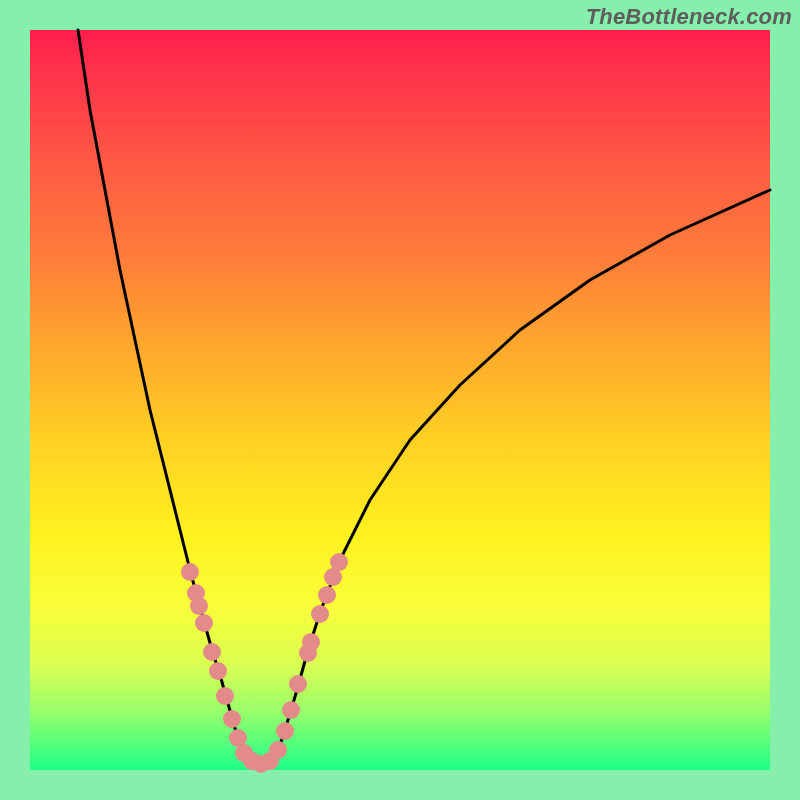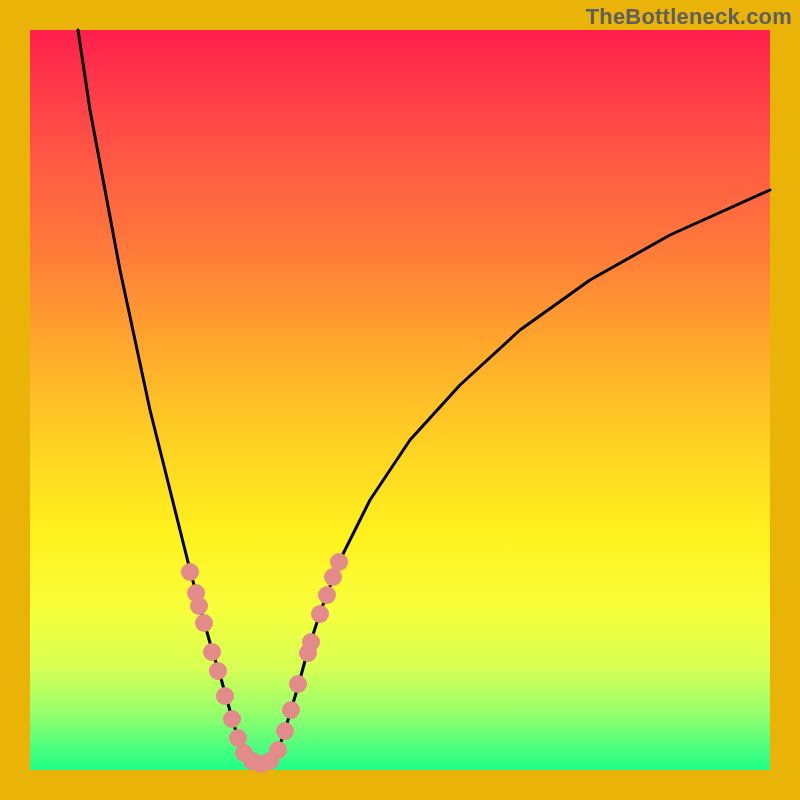--- a/index.html
+++ b/index.html
@@ -8,21 +8,22 @@
     width: 800px;
     height: 800px;
     overflow: hidden;
     background: #000;
     font-family: Arial, Helvetica, sans-serif;
   }
   .stage {
     position: relative;
     width: 800px;
     height: 800px;
-    background: #eab308;
+    background: #86efac;
+    font-style: italic;
   }
   .plot {
     position: absolute;
     left: 30px;
     top: 30px;
     width: 740px;
     height: 740px;
     
     background: linear-gradient(
       to bottom,

